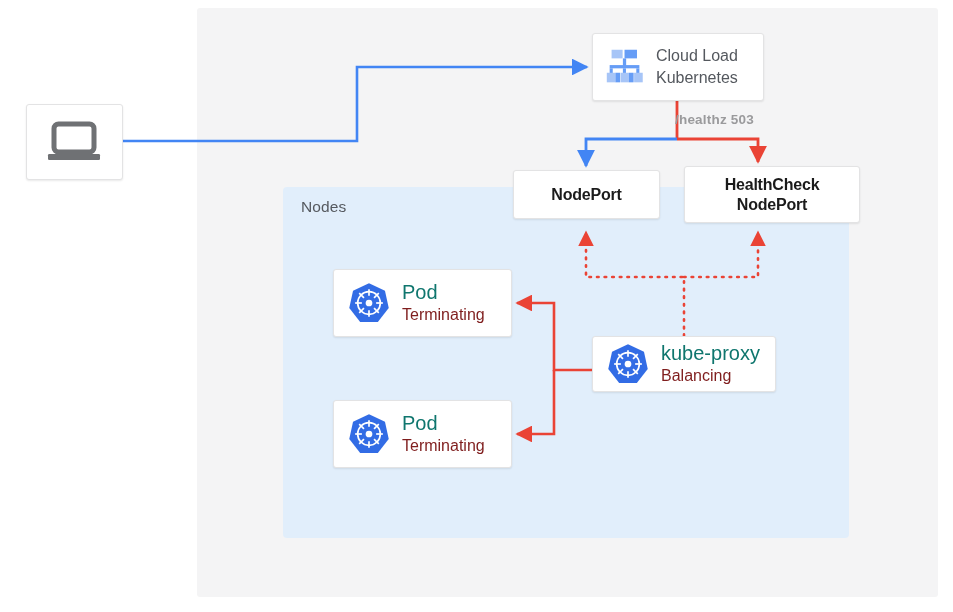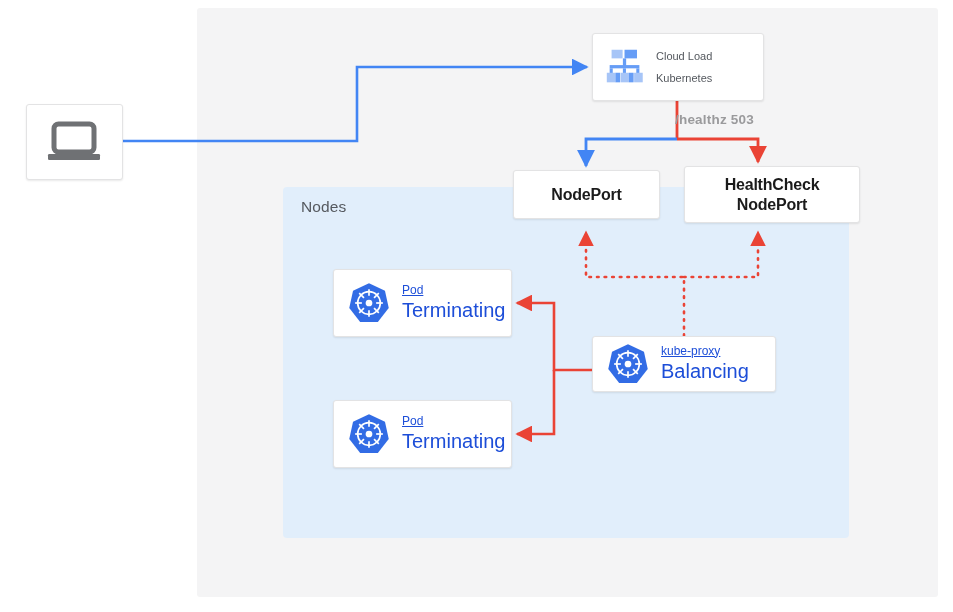--- a/index.html
+++ b/index.html
@@ -76,21 +76,21 @@
     align-items: center;
     padding-left: 9px;
   }
   #clb-icon {
     flex: 0 0 auto;
     width: 46px;
     height: 46px;
     margin-right: 8px;
   }
   #clb-label {
-    font-size: 11px;
+    font-size: 16px;
     color: #54585e;
     line-height: 22px;
   }
   
   #nodeport-box {
     left: 513px;
     top: 170px;
     width: 147px;
     height: 49px;
     display: flex;
@@ -135,27 +135,26 @@
     padding-left: 14px;
   }
   .k8s-icon {
     flex: 0 0 auto;
     width: 42px;
     height: 42px;
     margin-right: 12px;
   }
   .entity-text { line-height: 1.15; }
   .entity-title {
-    font-size: 12px;
-    color: #1d4ed8;
-    text-decoration: underline;
+    font-size: 20px;
+    color: #0f766e;
   }
   .entity-sub {
-    font-size: 20px;
-    color: #1d4ed8;
+    font-size: 16px;
+    color: #7f1d1d;
     margin-top: 2px;
   }
   
   #healthz-label {
     position: absolute;
     left: 675px;
     top: 112px;
     font-size: 13.5px;
     font-weight: bold;
     color: #9a9a9c;

